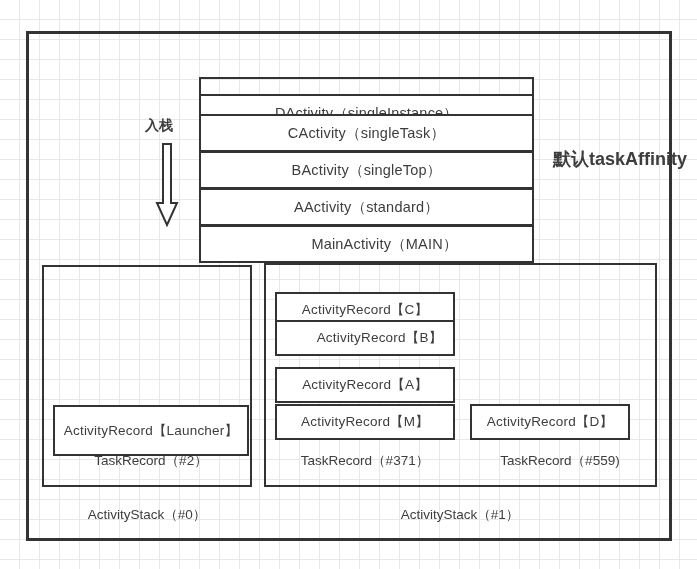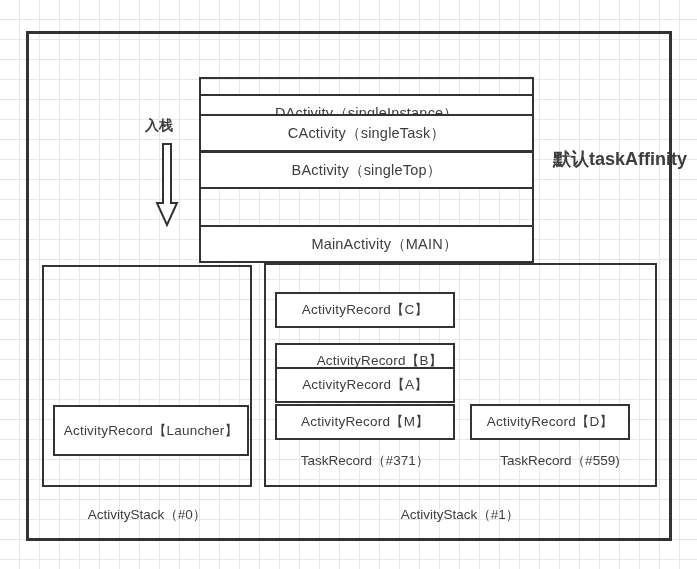--- a/index.html
+++ b/index.html
@@ -143,21 +143,21 @@
     width: 393px;
     height: 224px;
   }
   .rec371 {
     left: 275px;
     width: 180px;
     height: 36px;
     font-size: 13.5px;
   }
   #rec371-0 { top: 292px; }
-  #rec371-1 { top: 343px; padding-left: 29px; }
+  #rec371-1 { top: 320px; padding-left: 29px; }
   #rec371-2 { top: 367px; }
   #rec371-3 { top: 404px; }
   #taskrecord371-label {
     left: 275px;
     top: 452px;
     width: 180px;
   }
   #rec372-0 {
     left: 470px;
     top: 404px;
@@ -190,24 +190,26 @@
       <polygon points="8,1 16,1 16,60 22,60 12,82 2,60 8,60" fill="#ffffff" stroke="#333333" stroke-width="2" stroke-linejoin="miter"></polygon>
     </svg>
   </div>
 
   <div class="label-cn" id="affinity-note">默认taskAffinity</div>
 
   <div class="plain-box" id="main-task-stack"></div>
   <div class="cell main-row" id="main-row-0">DActivity（singleInstance）</div>
   <div class="cell main-row" id="main-row-1">CActivity（singleTask）</div>
   <div class="cell main-row" id="main-row-2">BActivity（singleTop）</div>
+  <div class="cell main-row" id="main-row-3">AActivity（standard）</div>
   <div class="cell main-row" id="main-row-4">MainActivity（MAIN）</div>
 
   <div class="plain-box" id="stack0-box"></div>
   <div class="cell" id="launcher-record">ActivityRecord【Launcher】</div>
+  <div class="label" id="taskrecord2-label">TaskRecord（#2）</div>
   <div class="label" id="stack0-label">ActivityStack（#0）</div>
 
   <div class="plain-box" id="stack1-box"></div>
 
   <div class="cell rec371" id="rec371-0">ActivityRecord【C】</div>
   <div class="cell rec371" id="rec371-1">ActivityRecord【B】</div>
   <div class="cell rec371" id="rec371-2">ActivityRecord【A】</div>
   <div class="cell rec371" id="rec371-3">ActivityRecord【M】</div>
   <div class="label" id="taskrecord371-label">TaskRecord（#371）</div>
 

